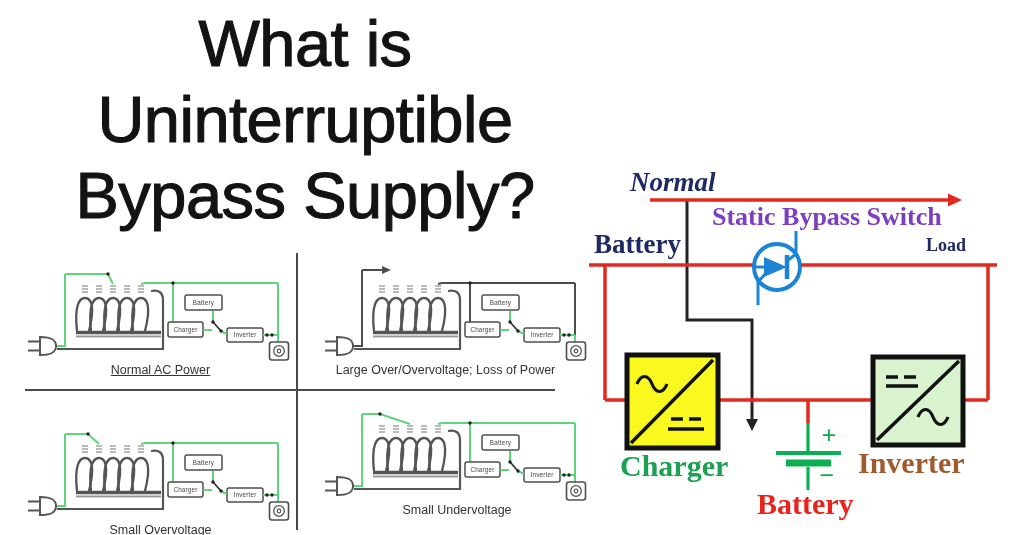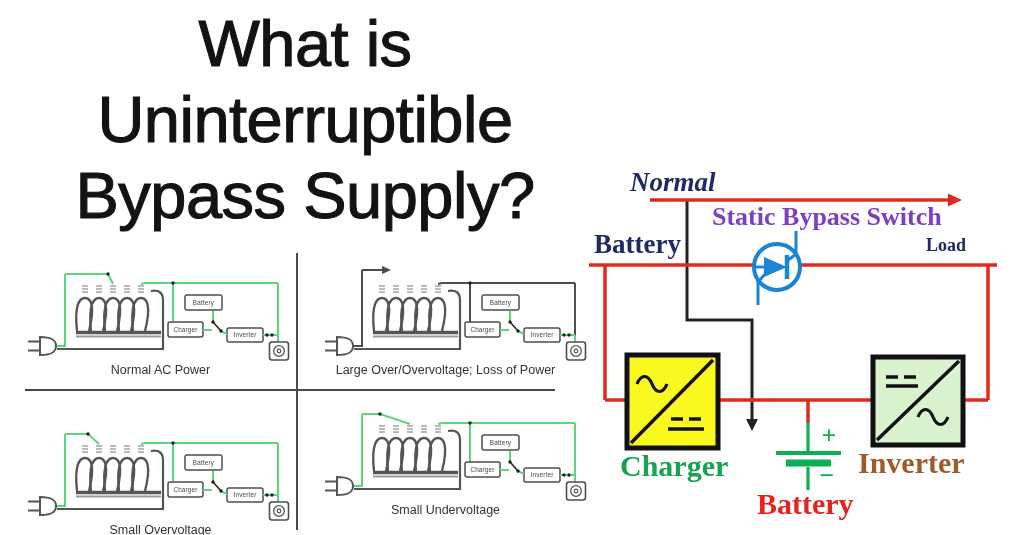--- a/index.html
+++ b/index.html
@@ -9,21 +9,21 @@
   #title{position:absolute;left:15px;top:6px;width:580px;text-align:center;
          font-family:"Liberation Sans","DejaVu Sans",sans-serif;
          font-weight:400;font-size:65px;line-height:76px;color:var(--title-black,#131313);
          -webkit-text-stroke:1.1px var(--title-black,#131313);letter-spacing:-.5px;}
   #title .tline{display:block;}
   
   .quad{position:absolute;width:297px;}
   .quad svg{position:absolute;left:0;top:0;}
   .quad .caption{position:absolute;left:0;top:111px;width:100%;text-align:center;
                  font-size:12.5px;font-weight:500;color:var(--caption-gray,#333);}
-  .quad.leftcol .caption{transform:translateX(12px);}
+  .quad.leftcol .caption{transform:translateX(12px);text-decoration:underline;}
   #divider-v{position:absolute;left:296px;top:253px;width:2px;height:277px;background:#4a4a4a;}
   #divider-h{position:absolute;left:25px;top:389px;width:530px;height:2px;background:#4a4a4a;}
   
   .dlabel{position:absolute;font-family:"Liberation Serif","DejaVu Serif",serif;
           font-weight:bold;white-space:nowrap;}
   #lbl-normal {left:630px;top:167px;font-size:27px;color:var(--navy);font-style:italic;}
   #lbl-bypass {left:712px;top:202px;font-size:26px;color:var(--purple);}
   #lbl-utility{left:594px;top:229px;font-size:27px;color:var(--navy);}
   #lbl-load   {left:926px;top:235px;font-size:18px;color:var(--navy);}
   #lbl-charger{left:620px;top:449px;font-size:30px;color:var(--charger-green);}
@@ -282,21 +282,21 @@
           <circle cx="272" cy="83" r="1.7" fill="#222"></circle>
           <g>
             <rect x="269.5" y="90" width="19" height="18" rx="2.5" fill="#fff" stroke="#4d4d4d" stroke-width="1.6"></rect>
             <circle cx="279" cy="99" r="5.3" fill="#fff" stroke="#555" stroke-width="1.3"></circle>
             <circle cx="279" cy="99" r="1.8" fill="none" stroke="#555" stroke-width="1.2"></circle>
           </g>
         </g>
       </svg>
     <div class="caption">Small Overvoltage</div>
   </div>
-  <div class="quad" id="q3" style="left:297px;top:392px;height:143px;">
+  <div class="quad" id="q3" style="left:297px;top:392px;height:143px;padding-left:23px;">
     <svg class="mini" width="297" height="143" viewBox="0 0 297 143">
         <g>
           <polyline points="57,97 163,97 163,48" fill="none" stroke="#555555" stroke-width="2.2"></polyline>
           <path d="M163,48 Q163,37 151,39" fill="none" stroke="#555555" stroke-width="2.2"></path>
           <g>
             <path d="M77,79 C74,52 80,46 85,46 C90,46 96,52 89,79" fill="none" stroke="#555555" stroke-width="2.3"></path>
             <path d="M91,79 C88,52 94,46 99,46 C104,46 110,52 103,79" fill="none" stroke="#555555" stroke-width="2.3"></path>
             <path d="M105,79 C102,52 108,46 113,46 C118,46 124,52 117,79" fill="none" stroke="#555555" stroke-width="2.3"></path>
             <path d="M119,79 C116,52 122,46 127,46 C132,46 138,52 131,79" fill="none" stroke="#555555" stroke-width="2.3"></path>
             <path d="M133,79 C130,52 136,46 141,46 C146,46 152,52 145,79" fill="none" stroke="#555555" stroke-width="2.3"></path>

